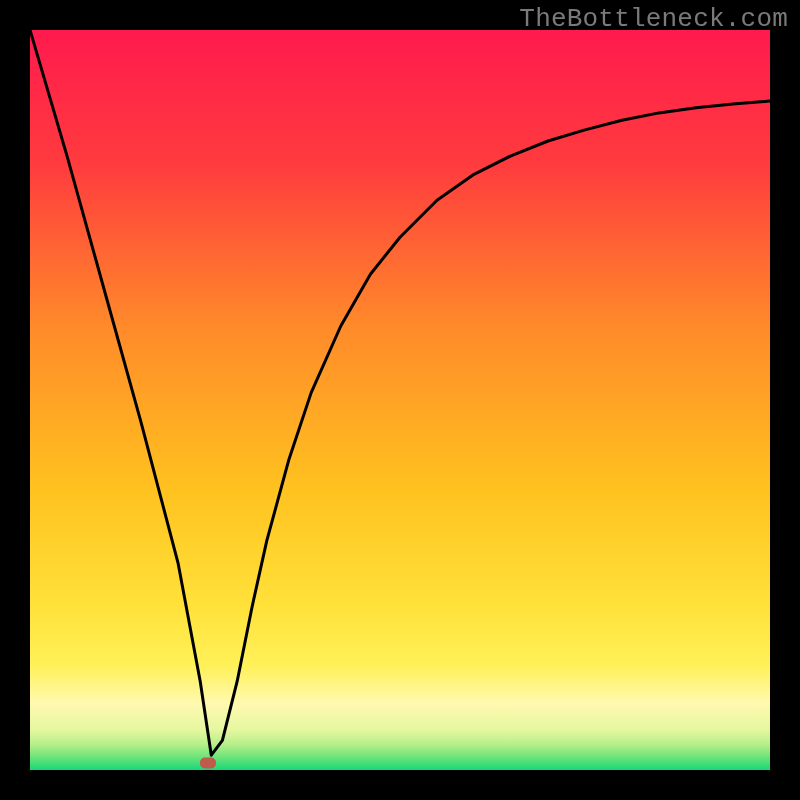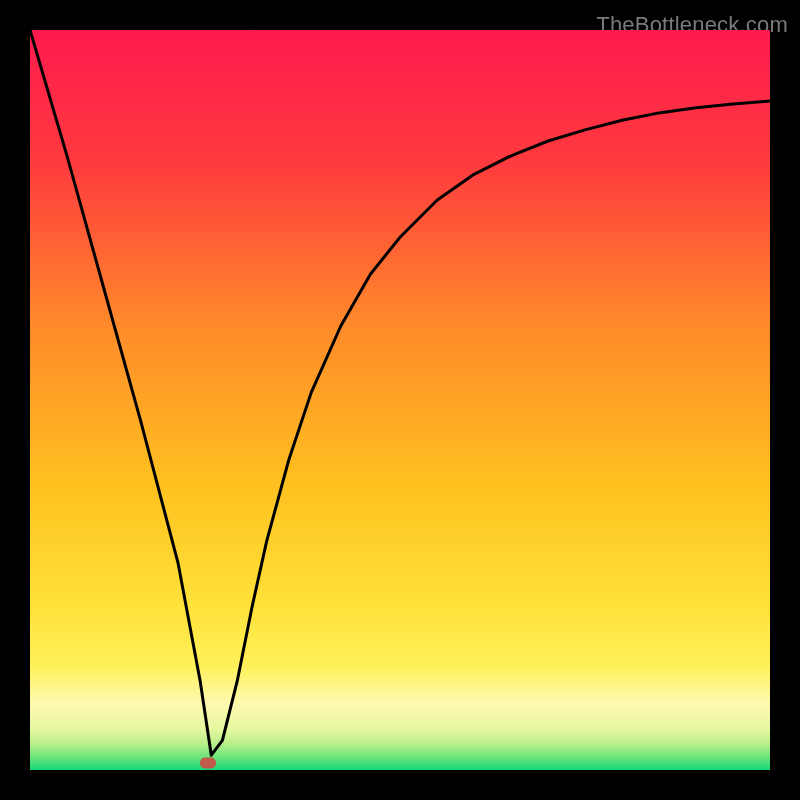--- a/index.html
+++ b/index.html
@@ -42,24 +42,24 @@
   }
   .marker {
     position: absolute;
     width: 16px;
     height: 11px;
     border-radius: 5px;
     transform: translate(-50%, -50%);
   }
   .watermark {
     position: absolute;
-    top: 12px;
+    top: 4px;
     right: 12px;
-    font-family: Liberation Sans, sans-serif;
-    font-size: 22px;
+    font-family: Liberation Mono, monospace;
+    font-size: 26px;
     font-weight: 500;
     color: #7a7a7a;
     letter-spacing: 0.2px;
   }
 </style>
 </head>
 <body>
 
 <div class="frame">
   <div class="watermark">TheBottleneck.com</div>

